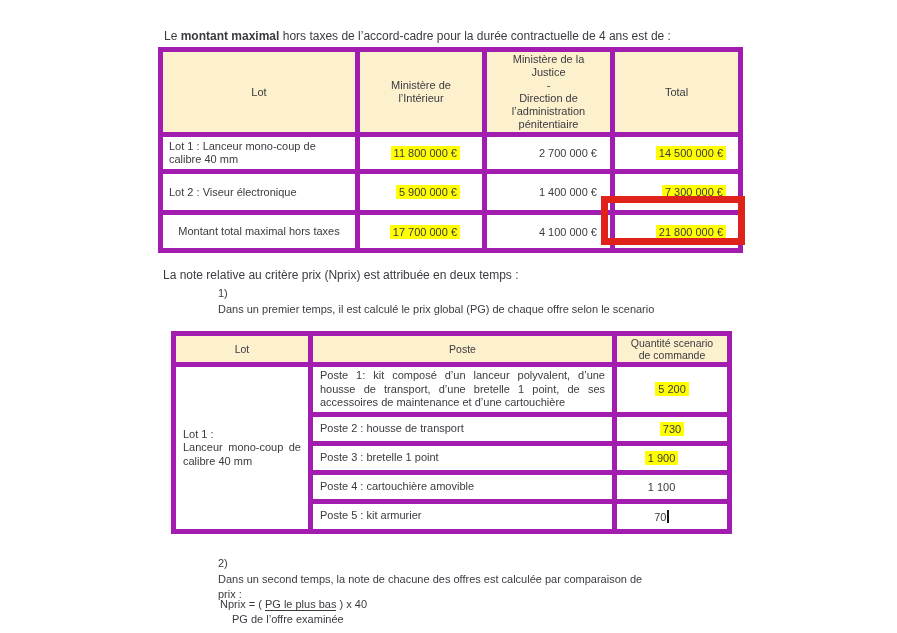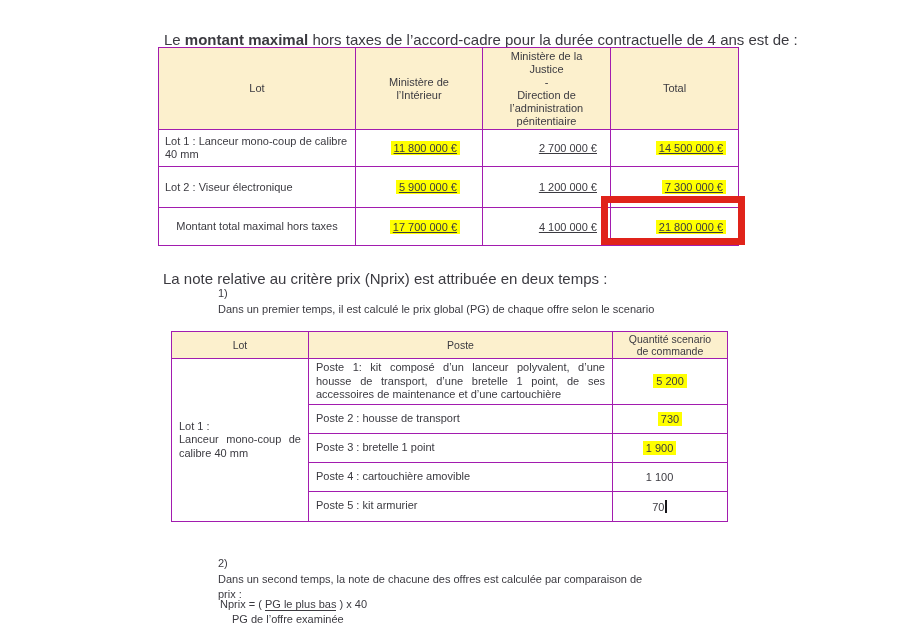--- a/index.html
+++ b/index.html
@@ -1,46 +1,46 @@
 <!DOCTYPE html>
 <html><head>
 <meta charset="utf-8">
 <style>
   html,body{margin:0;padding:0;background:#fff;}
   .page{
     position:relative;width:897px;height:633px;background:#ffffff;overflow:hidden;
     font-family:"Liberation Sans",sans-serif;color:#3b3a40;
   }
   
-  .para{position:absolute;font-size:15px;line-height:15px;white-space:nowrap;}
+  .para{position:absolute;font-size:12px;line-height:15px;white-space:nowrap;}
   .intro{left:164px;top:17px;}
   .note{left:163px;top:256px;}
   .list-item{position:absolute;font-size:11px;line-height:15.5px;}
   .list-item .num{position:absolute;left:0;top:0;}
   .list-item .body{margin-left:14px;width:508px;}
   .l1{display:block;text-align:justify;text-align-last:justify;}
   .l2{display:block;}
   #item1{left:218px;top:286px;}
   #item2{left:218px;top:556px;}
   .formula{position:absolute;left:220px;top:597px;font-size:11px;line-height:15px;}
   .formula .underline{border-bottom:1px solid #3b3a40;}
   .formula .den{margin-left:12px;}
   
   table{border-collapse:collapse;table-layout:fixed;position:absolute;}
-  td,th{border:1px solid #a21caf;vertical-align:middle;overflow:hidden;
+  td,th{border:5px solid #a21caf;vertical-align:middle;overflow:hidden;
         font-size:11px;font-weight:normal;color:#3b3a40;}
   th{background:#fcf0cd;text-align:center;white-space:pre-line;line-height:13px;}
   .t1{left:158px;top:47px;width:580px;}
   .t1 tr:nth-child(1){height:82px;}
   .t1 tr:nth-child(2){height:37px;}
   .t1 tr:nth-child(3){height:41px;}
   .t1 tr:nth-child(4){height:38px;}
   .lot-cell{text-align:left;padding:2px 6px 2px 6px;line-height:13px;}
   .lot-cell.center{text-align:center;}
-  .money{text-align:right;white-space:nowrap;text-decoration:underline;}
+  .money{text-align:right;white-space:nowrap;}
   .pad22{padding-right:22px;}
   .pad13{padding-right:13px;margin-top:47px;}
   .pad12{padding-right:12px;}
   .hl{background:#ffff00;padding:1px 3px;}
   .red-box{position:absolute;left:601px;top:196px;width:144px;height:49px;
            border:7px solid #e0231a;box-sizing:border-box;z-index:3;}
   .t2{left:171px;top:331px;width:556px;}
   .t2 tr:nth-child(1){height:23px;}
   .t2 tr:nth-child(2){height:45px;}
   .t2 tr:nth-child(3){height:29px;margin-top:40px;}
@@ -84,21 +84,21 @@
     </tr>
     <tr>
       <td class="lot-cell">Lot 1 : Lanceur mono-coup de calibre 40 mm</td>
       <td class="money pad22"><span class="hl">11 800 000 €</span></td>
       <td class="money pad13">2 700 000 €</td>
       <td class="money pad12"><span class="hl">14 500 000 €</span></td>
     </tr>
     <tr>
       <td class="lot-cell">Lot 2 : Viseur électronique</td>
       <td class="money pad22"><span class="hl">5 900 000 €</span></td>
-      <td class="money pad13">1 200 000 €</td>
+      <td class="money pad13">1 400 000 €</td>
       <td class="money pad12"><span class="hl">7 300 000 €</span></td>
     </tr>
     <tr>
       <td class="lot-cell center">Montant total maximal hors taxes</td>
       <td class="money pad22"><span class="hl">17 700 000 €</span></td>
       <td class="money pad13">4 100 000 €</td>
       <td class="money pad12"><span class="hl">21 800 000 €</span></td>
     </tr>
   </tbody>
     </table>

